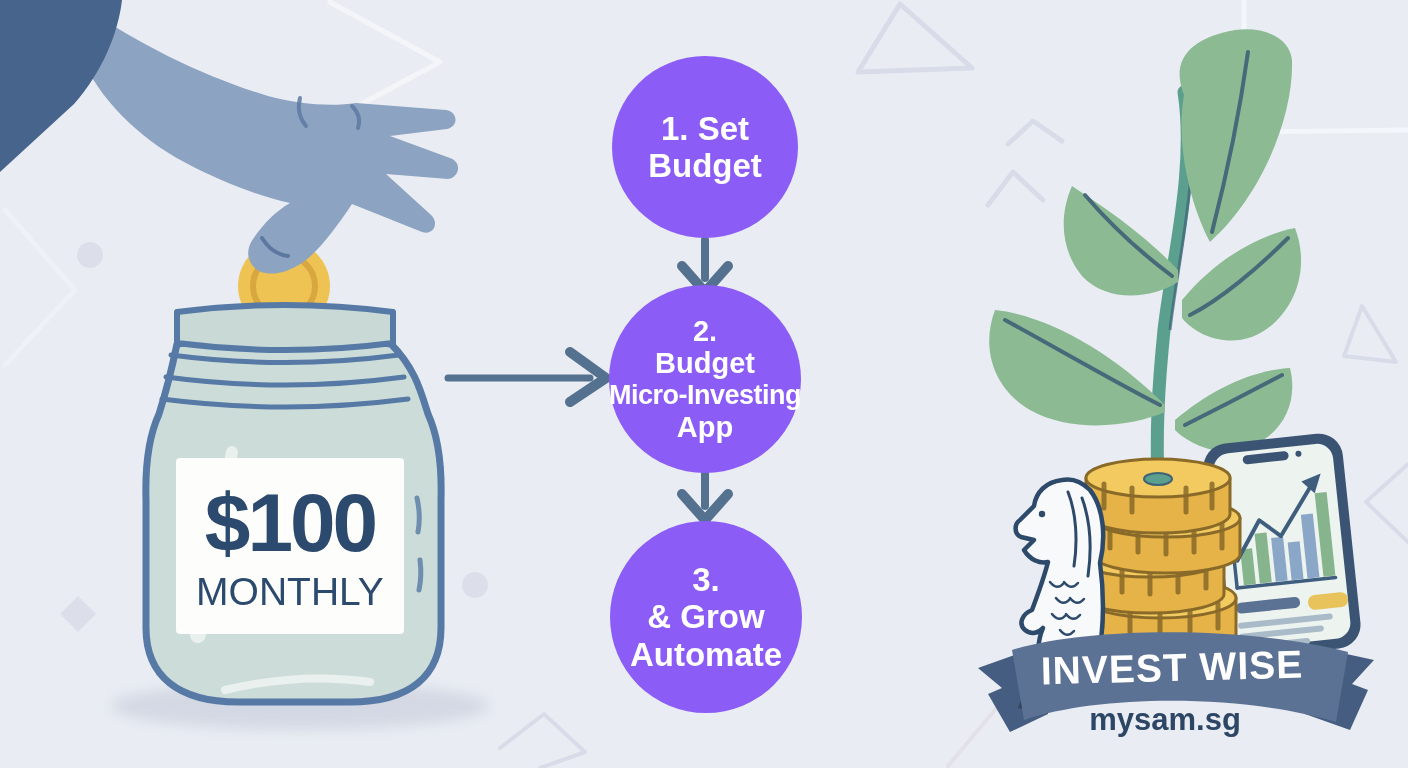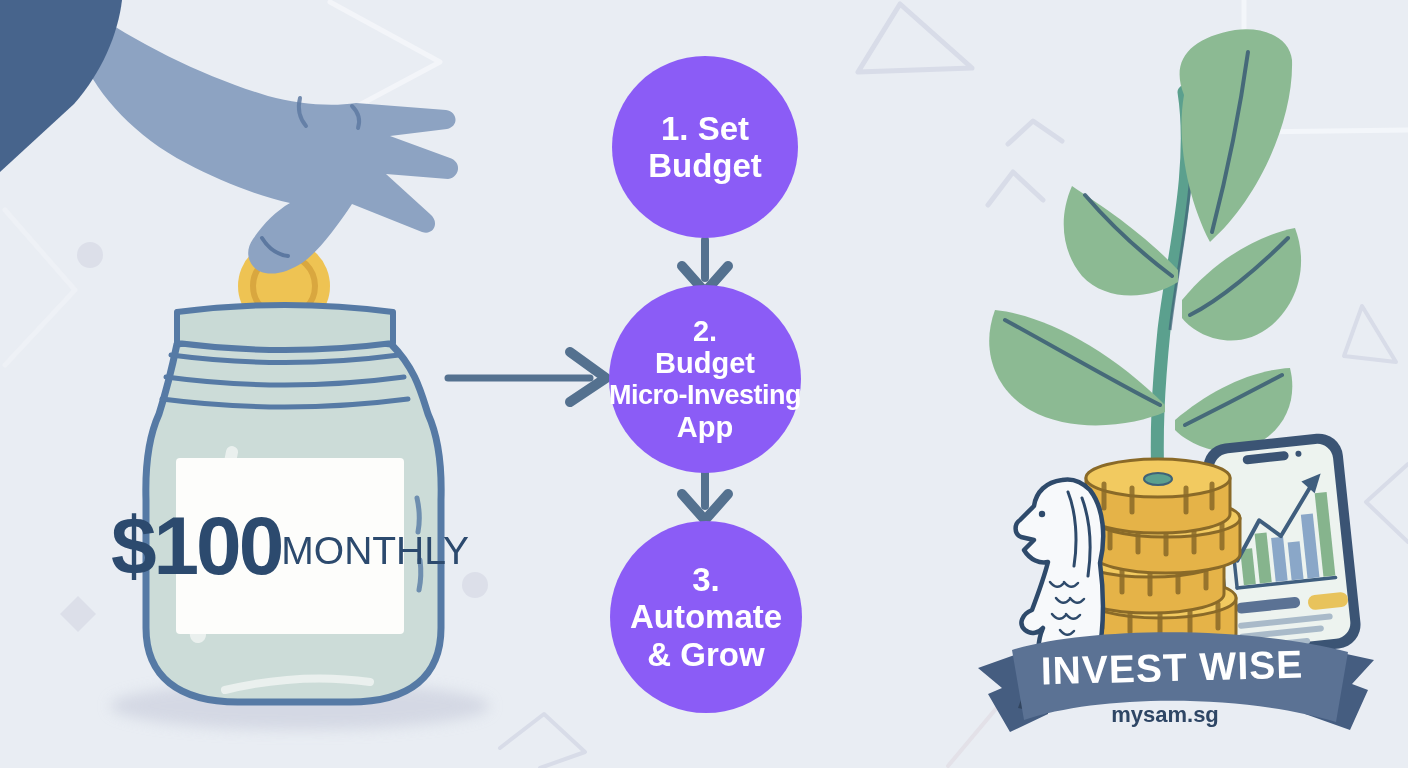--- a/index.html
+++ b/index.html
@@ -11,29 +11,29 @@
           flex-direction:column;align-items:center;justify-content:center;text-align:center;
           font-weight:bold;line-height:1.13;z-index:3;}
   .c1{left:612px;top:56px;width:186px;height:182px;}
   .c2{left:609px;top:285px;width:192px;height:188px;}
   .c3{left:610px;top:521px;width:192px;height:192px;}
   .line-lg{font-size:33px;}
   .line-md{font-size:29px;}
   .line-sm{font-size:27px;letter-spacing:-0.5px;white-space:nowrap;}
   
   .jar-label{position:absolute;left:176px;top:458px;width:228px;height:176px;background:#fdfdfb;
-             border-radius:4px;display:flex;flex-direction:row;align-items:center;
+             border-radius:4px;display:flex;flex-direction:column;align-items:center;
              justify-content:center;z-index:3;}
   .amount{font-size:82px;font-weight:bold;color:#2c4a6e;letter-spacing:-3px;line-height:1;}
   .period{font-size:39px;font-weight:normal;color:#2c4a6e;margin-top:8px;line-height:1;}
   
   .banner-title{position:absolute;left:998px;top:646px;width:348px;text-align:center;color:#ffffff;
                 font-weight:bold;font-size:39px;letter-spacing:1px;z-index:4;transform:rotate(-1.5deg);}
   .banner-site{position:absolute;left:1040px;top:702px;width:250px;text-align:center;color:#2e4665;
-               font-weight:bold;font-size:22px;z-index:4;}
+               font-weight:bold;font-size:31px;z-index:4;}
 </style>
 </head>
 <body>
 
 <div class="canvas">
 
   <svg class="art" width="1408" height="768" viewBox="0 0 1408 768">
     <defs>
       <filter id="soft" x="-60%" y="-60%" width="220%" height="220%">
         <feGaussianBlur stdDeviation="7"></feGaussianBlur>
@@ -248,20 +248,20 @@
     <div class="line-lg">Budget</div>
   </div>
   <div class="circle c2">
     <div class="line-md">2.</div>
     <div class="line-md">Budget</div>
     <div class="line-sm">Micro-Investing</div>
     <div class="line-md">App</div>
   </div>
   <div class="circle c3">
     <div class="line-lg">3.</div>
+    <div class="line-lg">&amp; Grow</div>
     <div class="line-lg">Automate</div>
-    <div class="line-lg">&amp; Grow</div>
   </div>
 
   <div class="banner-title">INVEST WISE</div>
   <div class="banner-site">mysam.sg</div>
 
 </div>
 
 </body></html>

